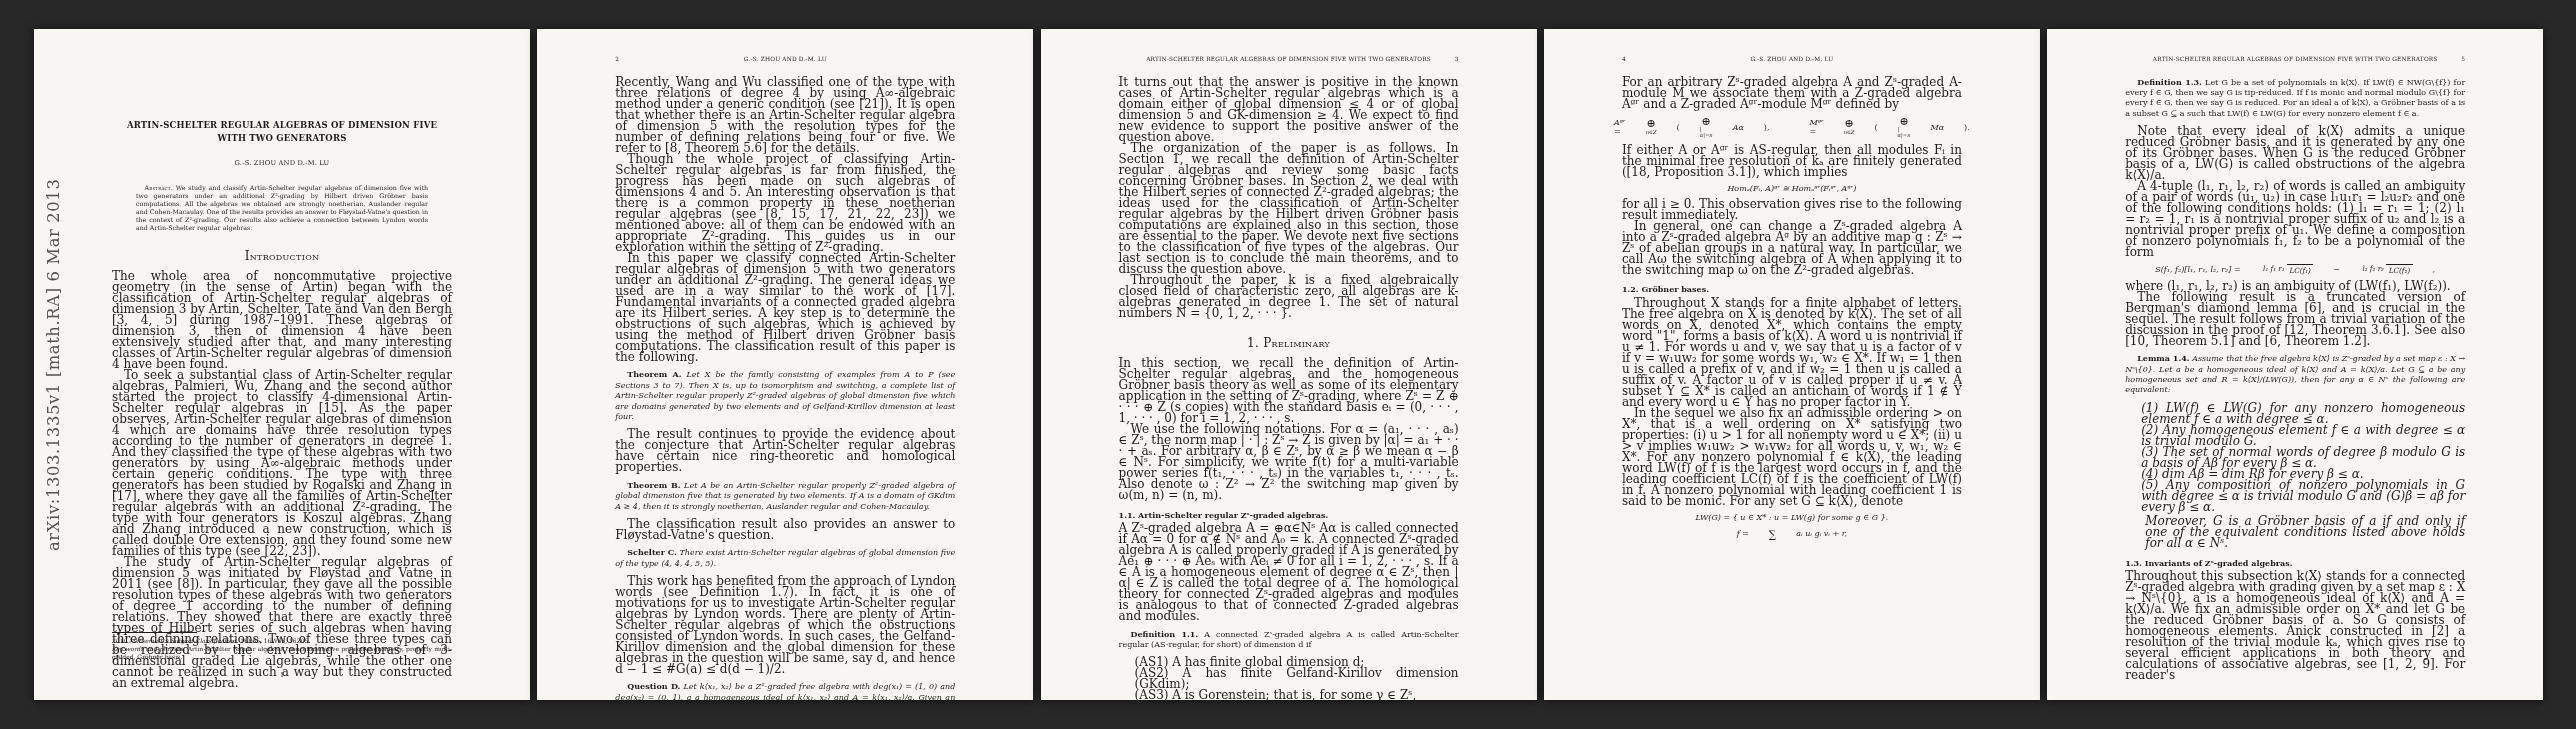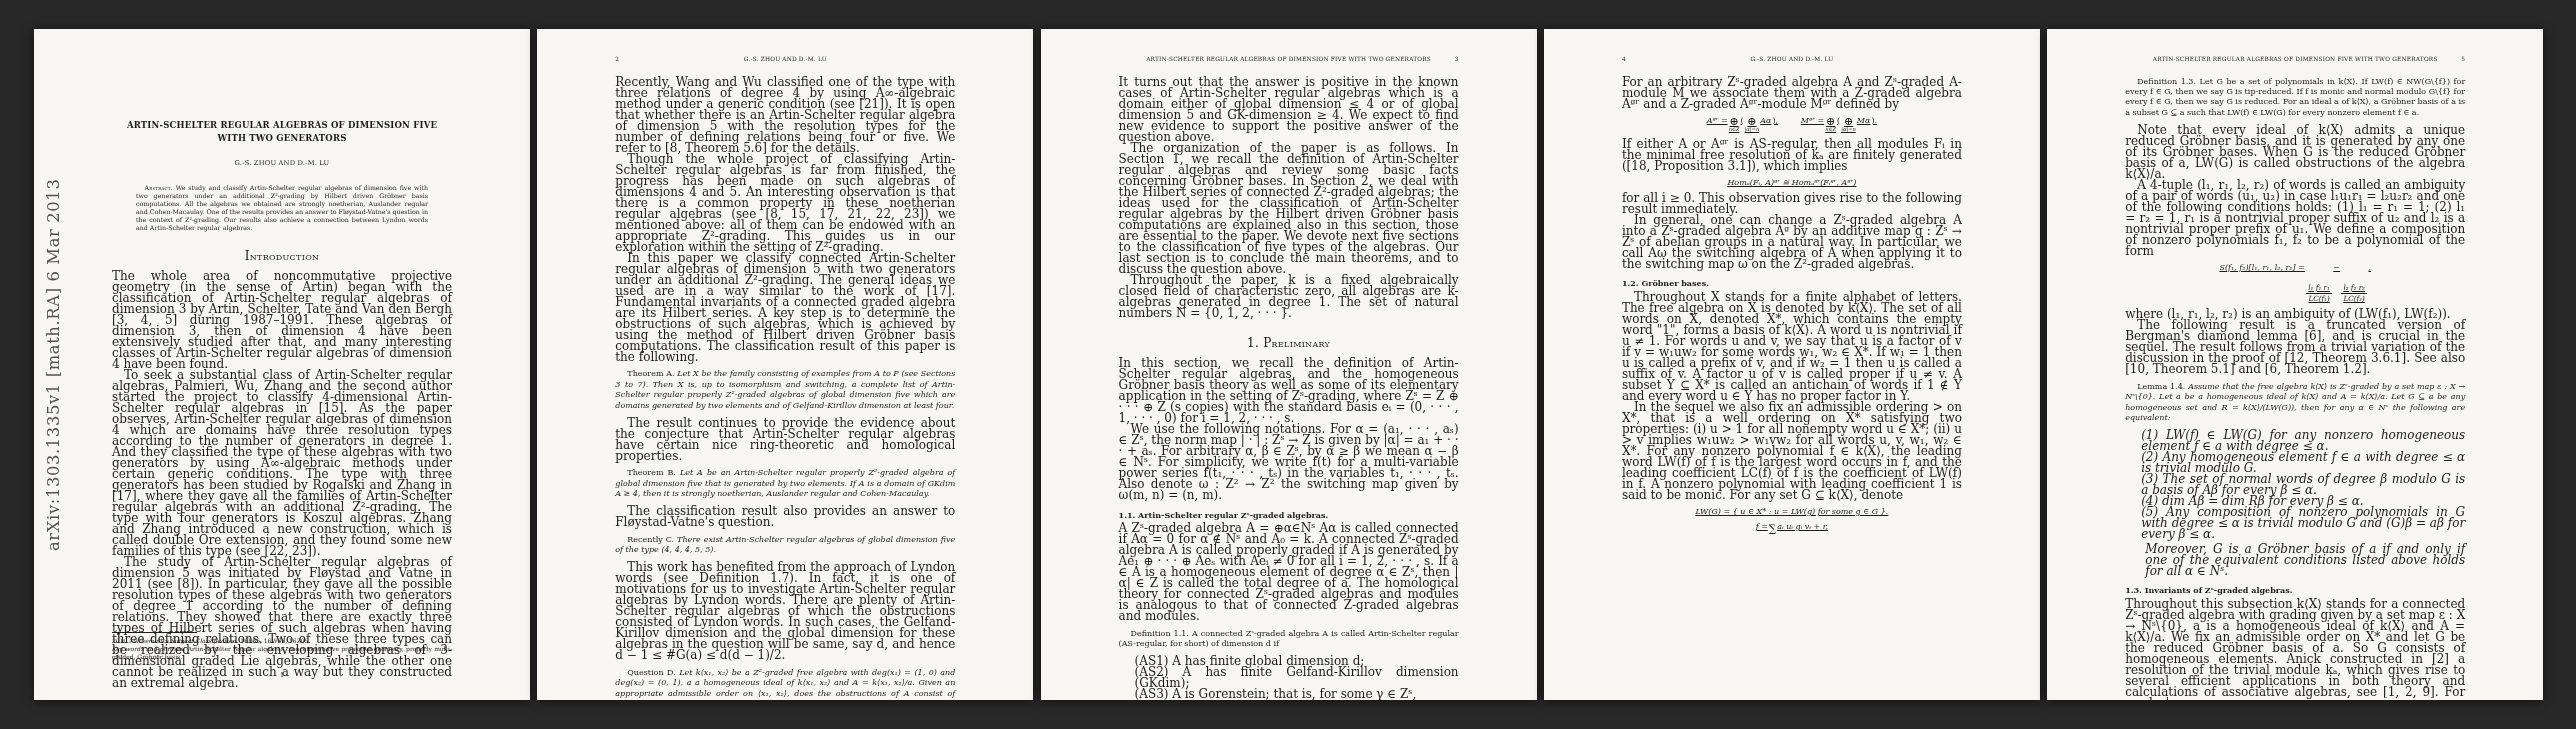--- a/index.html
+++ b/index.html
@@ -19,37 +19,37 @@
   .abstract{margin:17px 24px 0;font-size:6.3px;line-height:8px;text-align:justify;text-indent:8.5px;}
   .abs-label{font-variant:small-caps;letter-spacing:0.2px;}
   
   .sec-head{margin:17px 0 8.5px;text-align:center;font-size:12px;font-variant:small-caps;letter-spacing:0.3px;}
   .subsec{margin:8.5px 0 3.6px;font-size:8px;font-weight:bold;}
   
   .para{margin:0;font-size:12px;line-height:11px;text-align:justify;text-indent:12px;}
   .para.noindent{text-indent:0;}
   .para.spaced{margin-top:3.6px;margin-left:20px;}
   .thm{margin:6.7px 0;font-size:8px;line-height:10.4px;text-align:justify;text-indent:12px;}
-  .thm-label{font-weight:normal;font-style:normal;}
+  .thm-label{font-weight:bold;font-style:normal;}
   .thm-body{font-style:italic;}
   .thm-body.roman{font-style:normal;}
   .list{padding-left:16px;text-indent:0;}
   .list.it{font-style:italic;}
   
-  .display{display:flex;justify-content:center;align-items:flex-start;gap:1px;margin:6px 0;font-size:8px;font-style:italic;text-decoration:underline;}
+  .display{display:flex;justify-content:center;align-items:center;gap:20px;margin:6px 0;font-size:8px;font-style:italic;}
   .display .rm{font-style:normal;}
   sup,sub{font-size:5.5px;}
   .brace{font-size:22px;font-weight:300;line-height:0.9;font-style:normal;}
   .cases{display:inline-flex;flex-direction:column;row-gap:1.2px;text-align:left;}
   .case-row{display:grid;grid-template-columns:28px auto;column-gap:8.5px;}
   .bigop{display:inline-flex;flex-direction:column;align-items:center;vertical-align:middle;}
   .bigop .op{font-size:11px;line-height:1;font-style:normal;}
   .bigop .lim{font-size:5.2px;line-height:1.1;margin-top:0.6px;}
   .sum-op{font-size:10.3px;font-style:normal;}
-  .frac{display:inline-flex;flex-direction:column;text-align:center;font-size:7.2px;vertical-align:middle;margin-top:20px;}
+  .frac{display:inline-flex;flex-direction:row;text-align:center;font-size:7.2px;vertical-align:middle;}
   .frac .num{padding:0 2.4px 0.6px;}
   .frac .den{padding:0.6px 2.4px 0;border-top:0.6px solid #1c1c1c;}
   .disp-gap{width:20.7px;}
   
   .footnotes{position:absolute;left:78px;right:78px;bottom:39px;font-size:6px;line-height:8px;text-align:justify;}
   .fn-rule{width:85px;border-top:0.6px solid #1c1c1c;margin-bottom:3.6px;}
   .fn{margin:0;}
   .it{font-style:italic;}
   .pagenum{position:absolute;bottom:20.7px;left:0;width:100%;text-align:center;font-size:6.4px;}
   
@@ -88,21 +88,21 @@
         <span class="rh-center">G.-S. ZHOU  AND  D.-M. LU</span>
         <span class="rh-right"></span>
       </div>
       <p class="para noindent">Recently, Wang and Wu classified one of the type with three relations of degree 4 by using A∞-algebraic method under a generic condition (see [21]). It is open that whether there is an Artin-Schelter regular algebra of dimension 5 with the resolution types for the number of defining relations being four or five. We refer to [8, Theorem 5.6] for the details.</p>
       <p class="para">Though the whole project of classifying Artin-Schelter regular algebras is far from finished, the progress has been made on such algebras of dimensions 4 and 5. An interesting observation is that there is a common property in these noetherian regular algebras (see [8, 15, 17, 21, 22, 23]) we mentioned above: all of them can be endowed with an appropriate Z²-grading. This guides us in our exploration within the setting of Z²-grading.</p>
       <p class="para">In this paper we classify connected Artin-Schelter regular algebras of dimension 5 with two generators under an additional Z²-grading. The general ideas we used are in a way similar to the work of [17]. Fundamental invariants of a connected graded algebra are its Hilbert series. A key step is to determine the obstructions of such algebras, which is achieved by using the method of Hilbert driven Gröbner basis computations. The classification result of this paper is the following.</p>
       <p class="thm"><span class="thm-label">Theorem A.</span> <span class="thm-body">Let X be the family consisting of examples from A to P (see Sections 3 to 7). Then X is, up to isomorphism and switching, a complete list of Artin-Schelter regular properly Z²-graded algebras of global dimension five which are domains generated by two elements and of Gelfand-Kirillov dimension at least four.</span></p>
       <p class="para">The result continues to provide the evidence about the conjecture that Artin-Schelter regular algebras have certain nice ring-theoretic and homological properties.</p>
       <p class="thm"><span class="thm-label">Theorem B.</span> <span class="thm-body">Let A be an Artin-Schelter regular properly Z²-graded algebra of global dimension five that is generated by two elements. If A is a domain of GKdim A ≥ 4, then it is strongly noetherian, Auslander regular and Cohen-Macaulay.</span></p>
       <p class="para">The classification result also provides an answer to Fløystad-Vatne's question.</p>
-      <p class="thm"><span class="thm-label">Recently C.</span> <span class="thm-body">There exist Artin-Schelter regular algebras of global dimension five of the type (4, 4, 4, 5, 5).</span></p>
+      <p class="thm"><span class="thm-label">Schelter C.</span> <span class="thm-body">There exist Artin-Schelter regular algebras of global dimension five of the type (4, 4, 4, 5, 5).</span></p>
       <p class="para">This work has benefited from the approach of Lyndon words (see Definition 1.7). In fact, it is one of motivations for us to investigate Artin-Schelter regular algebras by Lyndon words. There are plenty of Artin-Schelter regular algebras of which the obstructions consisted of Lyndon words. In such cases, the Gelfand-Kirillov dimension and the global dimension for these algebras in the question will be same, say d, and hence d − 1 ≤ #G(a) ≤ d(d − 1)/2.</p>
       <p class="thm"><span class="thm-label">Question D.</span> <span class="thm-body">Let k⟨x₁, x₂⟩ be a Z²-graded free algebra with deg(x₁) = (1, 0) and deg(x₂) = (0, 1), a a homogeneous ideal of k⟨x₁, x₂⟩ and A = k⟨x₁, x₂⟩/a. Given an appropriate admissible order on ⟨x₁, x₂⟩, does the obstructions of A consist of Lyndon words if the algebra A being an Artin-Schelter regular algebra?</span></p>
     </div>
   </div>
 
   <div class="page">
     <div class="content">
       <div class="runhead">
         <span class="rh-left"></span>
         <span class="rh-center">ARTIN-SCHELTER REGULAR ALGEBRAS OF DIMENSION FIVE WITH TWO GENERATORS</span>

